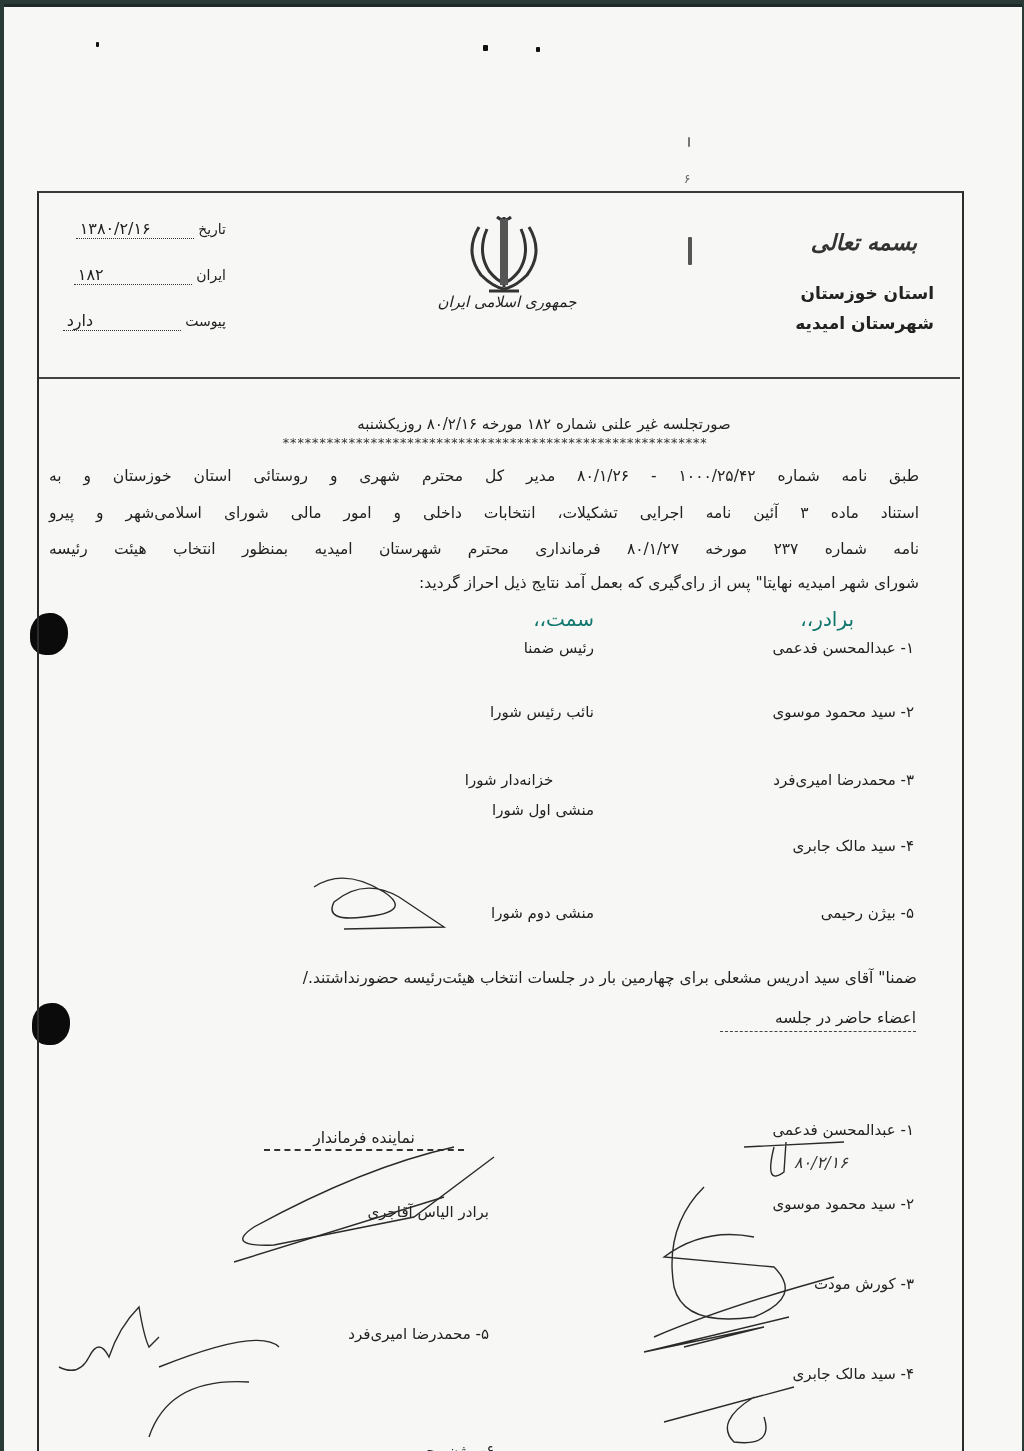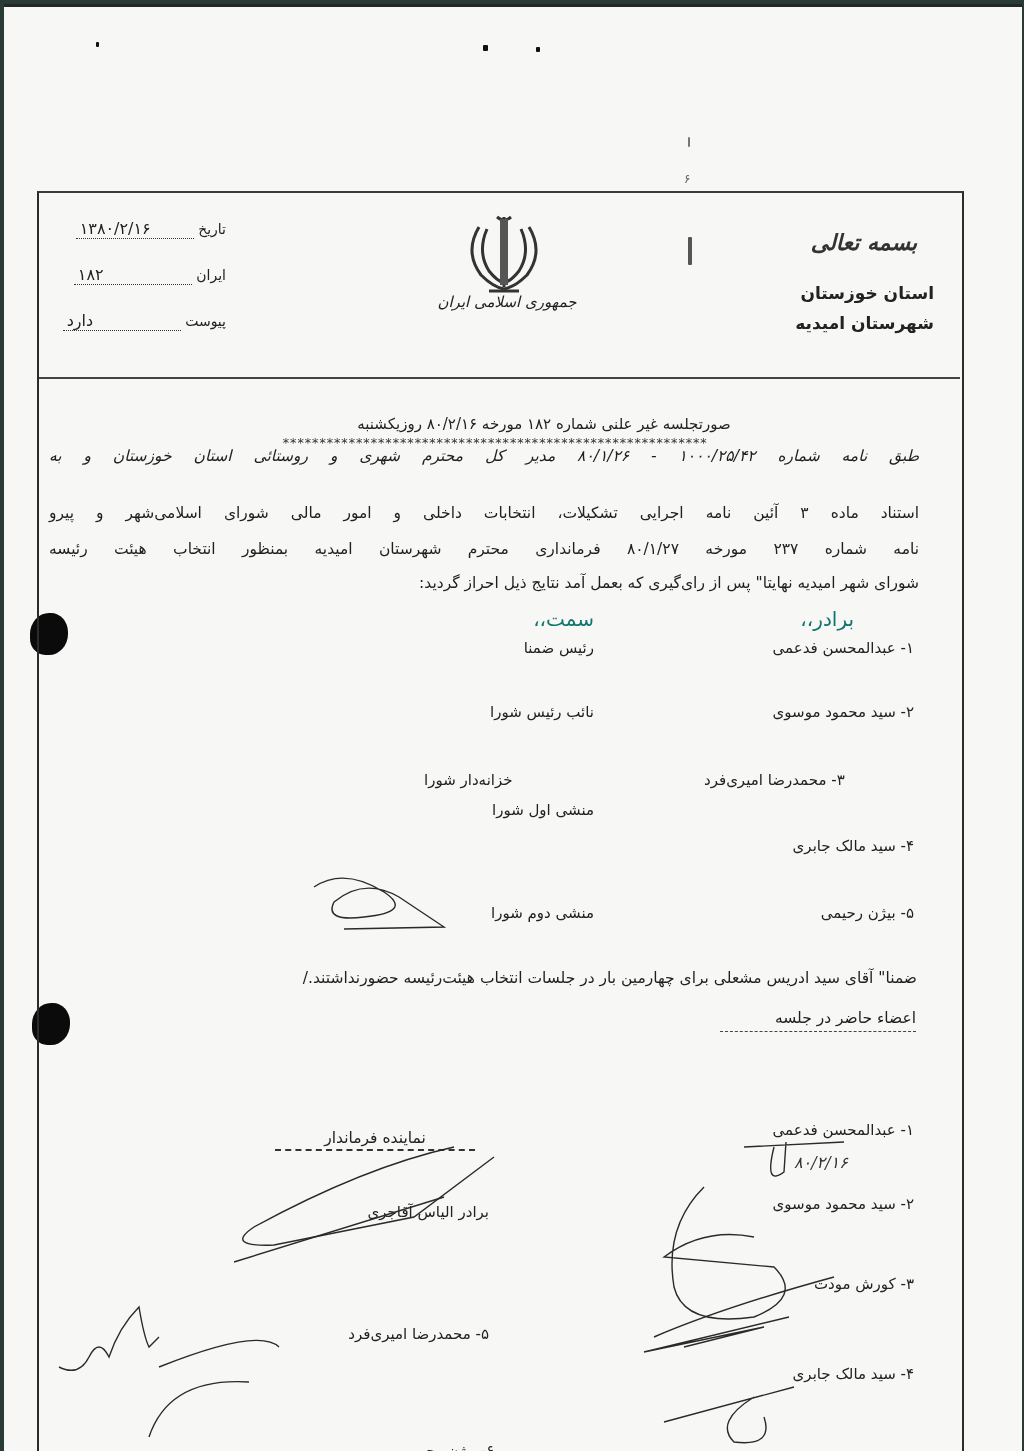--- a/index.html
+++ b/index.html
@@ -97,51 +97,51 @@
 
   <div class="abs rtl bism" style="left:800px;top:222px;width:120px;text-align:center;">بسمه تعالی</div>
   <div class="abs rtl prov" style="left:770px;top:276px;width:160px;text-align:right;">استان خوزستان</div>
   <div class="abs rtl prov" style="left:770px;top:306px;width:160px;text-align:right;">شهرستان امیدیه</div>
 
   <div class="abs" style="left:680px;top:165px;font-size:12px;color:#666;">۶</div>
 
   <div class="abs rtl subject" style="left:270px;top:408px;width:540px;text-align:center;">صورتجلسه غیر علنی شماره ۱۸۲ مورخه ۸۰/۲/۱۶ روزیکشنبه</div>
   <div class="abs stars" style="left:278px;top:428px;width:510px;overflow:hidden;">**********************************************************</div>
 
-  <div class="abs rtl body-line" style="left:45px;top:440px;font-style:italic;">طبق نامه شماره ۱۰۰۰/۲۵/۴۲ - ۸۰/۱/۲۶ مدیر کل محترم شهری و روستائی استان خوزستان و به</div>
+  <div class="abs rtl body-line" style="left:45px;top:460px;">طبق نامه شماره ۱۰۰۰/۲۵/۴۲ - ۸۰/۱/۲۶ مدیر کل محترم شهری و روستائی استان خوزستان و به</div>
   <div class="abs rtl body-line" style="left:45px;top:497px;">استناد ماده ۳ آئین نامه اجرایی تشکیلات، انتخابات داخلی و امور مالی شورای اسلامی‌شهر و پیرو</div>
   <div class="abs rtl body-line" style="left:45px;top:533px;">نامه شماره ۲۳۷ مورخه ۸۰/۱/۲۷ فرمانداری محترم شهرستان امیدیه بمنظور انتخاب هیئت رئیسه</div>
   <div class="abs rtl body-line" style="left:45px;top:567px;text-align-last:right;">شورای شهر امیدیه نهایتا" پس از رای‌گیری که بعمل آمد نتایج ذیل احراز گردید:</div>
 
   <div class="abs rtl col-h" style="left:740px;top:600px;width:110px;text-align:right;">برادر،،</div>
   <div class="abs rtl col-h" style="left:470px;top:600px;width:120px;text-align:right;">سمت،،</div>
 
   <div class="abs rtl member-name" style="left:700px;top:632px;width:210px;text-align:right;">۱- عبدالمحسن فدعمی</div>
   <div class="abs rtl member-role" style="left:440px;top:632px;width:150px;text-align:right;">رئیس ضمنا</div>
 
   <div class="abs rtl member-name" style="left:700px;top:696px;width:210px;text-align:right;">۲- سید محمود موسوی</div>
   <div class="abs rtl member-role" style="left:420px;top:696px;width:170px;text-align:right;">نائب رئیس شورا</div>
 
-  <div class="abs rtl member-name" style="left:700px;top:764px;width:210px;text-align:left;">۳- محمدرضا امیری‌فرد</div>
-  <div class="abs rtl member-role" style="left:420px;top:764px;width:170px;text-align:left;">خزانه‌دار شورا</div>
+  <div class="abs rtl member-name" style="left:700px;top:764px;width:210px;text-align:right;">۳- محمدرضا امیری‌فرد</div>
+  <div class="abs rtl member-role" style="left:420px;top:764px;width:170px;text-align:center;">خزانه‌دار شورا</div>
 
   <div class="abs rtl member-name" style="left:700px;top:830px;width:210px;text-align:right;">۴- سید مالک جابری</div>
   <div class="abs rtl member-role" style="left:420px;top:794px;width:170px;text-align:right;">منشی اول شورا</div>
 
   <div class="abs rtl member-name" style="left:700px;top:897px;width:210px;text-align:right;">۵- بیژن رحیمی</div>
   <div class="abs rtl member-role" style="left:420px;top:897px;width:170px;text-align:right;">منشی دوم شورا</div>
 
   <svg class="scribble" style="left:300px;top:860px;" width="160" height="70">
     <path d="M10 20 Q40 0 80 25 Q110 45 60 50 Q20 55 30 35 Q60 10 95 30 L140 60 L40 62"></path>
   </svg>
 
   <div class="abs rtl note" style="left:45px;top:962px;width:868px;text-align:right;">ضمنا" آقای سید ادریس مشعلی برای چهارمین بار در جلسات انتخاب هیئت‌رئیسه حضورنداشتند./</div>
   <div class="abs rtl present" style="left:716px;top:1002px;width:196px;text-align:right;">اعضاء حاضر در جلسه</div>
 
-  <div class="abs rtl rep-title" style="left:271px;top:1122px;width:200px;text-align:center;">نماینده فرماندار</div>
+  <div class="abs rtl rep-title" style="left:260px;top:1122px;width:200px;text-align:center;">نماینده فرماندار</div>
   <div class="abs rtl sig-label" style="left:270px;top:1196px;width:215px;text-align:right;">برادر الیاس آقاجری</div>
   <svg class="scribble" style="left:210px;top:1130px;" width="290" height="130">
     <path d="M240 10 Q150 30 40 90 Q10 110 60 108 L200 80 L280 20"></path>
     <path d="M20 125 L230 60"></path>
   </svg>
 
   <div class="abs rtl sig-label" style="left:700px;top:1114px;width:210px;text-align:right;">۱- عبدالمحسن فدعمی</div>
   <div class="abs handwritten" style="left:790px;top:1146px;">۸۰/۲/۱۶</div>
   <svg class="scribble" style="left:730px;top:1130px;" width="120" height="50">
     <path d="M10 10 L110 5 M40 10 Q30 50 50 35 L52 5"></path>

